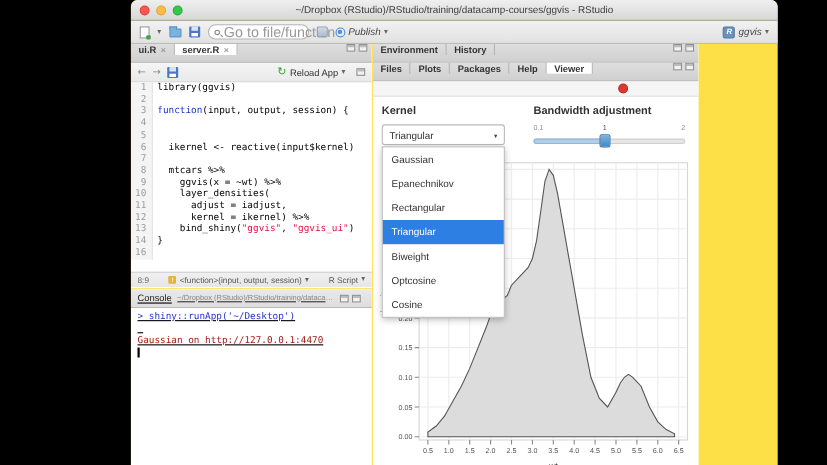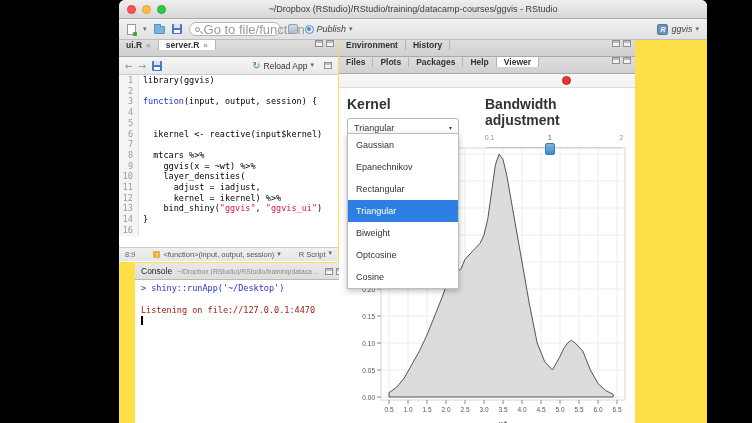--- a/index.html
+++ b/index.html
@@ -29,21 +29,21 @@
   .mag{width:5px;height:5px;border:1px solid #8a8a8a;border-radius:50%;position:relative;flex:0 0 auto;}
   .mag::after{content:"";position:absolute;left:4px;top:4px;width:3px;height:1px;background:#8a8a8a;transform:rotate(45deg);}
   .tool-btn{display:flex;align-items:center;gap:3px;font-style:italic;}
   .pub-icon{width:9px;height:9px;border:1px solid #4b8fd4;border-radius:50%;position:relative;}
   .pub-icon::after{content:"";position:absolute;inset:1.5px;background:#4b8fd4;border-radius:50%;}
   .flex-sp{flex:1;}
   .proj-icon{width:11px;height:11px;background:#6b92bd;border:1px solid #54799f;border-radius:2px;color:#fff;font-size:7px;font-weight:bold;display:flex;align-items:center;justify-content:center;}
   
   .pane{position:absolute;background:#fff;overflow:hidden;}
   .src-pane{left:0;top:40px;width:219px;height:222px;}
-  .console-pane{left:16px;top:263px;width:219px;height:160px;}
+  .console-pane{left:0;top:263px;width:219px;height:160px;text-decoration:underline;}
   .right-pane{left:220px;top:40px;width:296px;height:383px;}
   .tabbar{height:17px;background:linear-gradient(#dedede,#d0d0d0);border-bottom:1px solid #aaa;display:flex;align-items:flex-start;font-size:8.5px;color:#333;position:relative;font-weight:bold;}
   .tab{display:flex;align-items:center;gap:4px;padding:0 7px;border-right:1px solid #b5b5b5;}
   .tab.active{background:#fff;}
   .tab-close{color:#999;font-size:8px;}
   .tab-icons{margin-left:auto;display:flex;align-items:center;gap:3px;padding-right:4px;}
   .mini-icon{width:8px;height:7px;border:1px solid #8f8f8f;background:#f2f2f2;box-shadow:inset 0 2px 0 #bdbdbd;}
   
   .ed-toolbar{height:18px;background:linear-gradient(#f5f5f5,#e9e9e9);border-bottom:1px solid #ccc;display:flex;align-items:center;gap:6px;padding:0 6px;font-size:8.5px;color:#333;}
   .nav-arrow{font-size:9px;color:#888;font-family:"DejaVu Sans",sans-serif;}
@@ -71,21 +71,21 @@
   
   .envbar{position:absolute;top:0;left:0;right:0;}
   .filesbar{position:absolute;top:17px;left:0;right:0;}
   .viewer-toolbar{position:absolute;top:34px;left:0;right:0;height:14px;background:#f5f5f5;border-bottom:1px solid #ddd;display:flex;align-items:center;}
   .stop-icon{width:9px;height:9px;border-radius:50%;background:var(--stop-red);border:1px solid #b02c24;margin-left:auto;margin-right:64px;}
   .viewer-body{position:absolute;top:48px;left:0;right:0;bottom:0;background:#fff;}
   
   .controls{display:flex;padding:8px 8px 0;gap:26px;}
   .ctl-col1{width:112px;position:relative;}
   .ctl-col2{width:138px;position:relative;}
-  .ctl-label{font-size:14px;font-weight:bold;color:#333;margin-bottom:6px;}
+  .ctl-label{font-size:10px;font-weight:bold;color:#333;margin-bottom:6px;}
   .selectbox{height:19px;border:1px solid #b9b9b9;border-radius:3px;background:#fff;display:flex;align-items:center;padding:0 6px;font-size:9px;color:#333;}
   .select-caret{margin-left:auto;font-size:6px;color:#444;}
   .dropdown{position:absolute;top:37px;left:0;width:112px;background:#fff;border:1px solid #bdbdbd;box-shadow:0 2px 6px rgba(0,0,0,.25);z-index:20;}
   .opt{padding:6px 8px;font-size:9px;color:#333;}
   .opt.sel{background:var(--accent-blue);color:#fff;}
   
   .slider{position:relative;height:28px;margin-top:2px;}
   .sl-lab{position:absolute;top:0;font-size:6.5px;color:#8f8f8f;}
   .sl-min{left:0;}
   .sl-max{right:0;}
@@ -199,21 +199,21 @@
         <span>Console</span>
         <span class="console-path">~/Dropbox (RStudio)/RStudio/training/datacamp-courses/ggvis/</span>
         <div class="tab-icons">
           <span class="mini-icon"></span>
           <span class="mini-icon"></span>
         </div>
       </div>
       <div class="console-body" id="console-body">
           <div class="con-line input">&gt; shiny::runApp('~/Desktop')</div>
           <div class="con-line blank">&nbsp;</div>
-          <div class="con-line message">Listening on file://127.0.0.1:4470</div>
+          <div class="con-line message">Gaussian on http://127.0.0.1:4470</div>
           <div class="con-line"><span class="cursor"></span></div>
         </div>
     </div>
 
     <div class="pane right-pane">
       <div class="tabbar envbar" id="env-tabbar">
         <div class="tab">
             <span class="tab-label">Environment</span>
           </div>
           <div class="tab">

